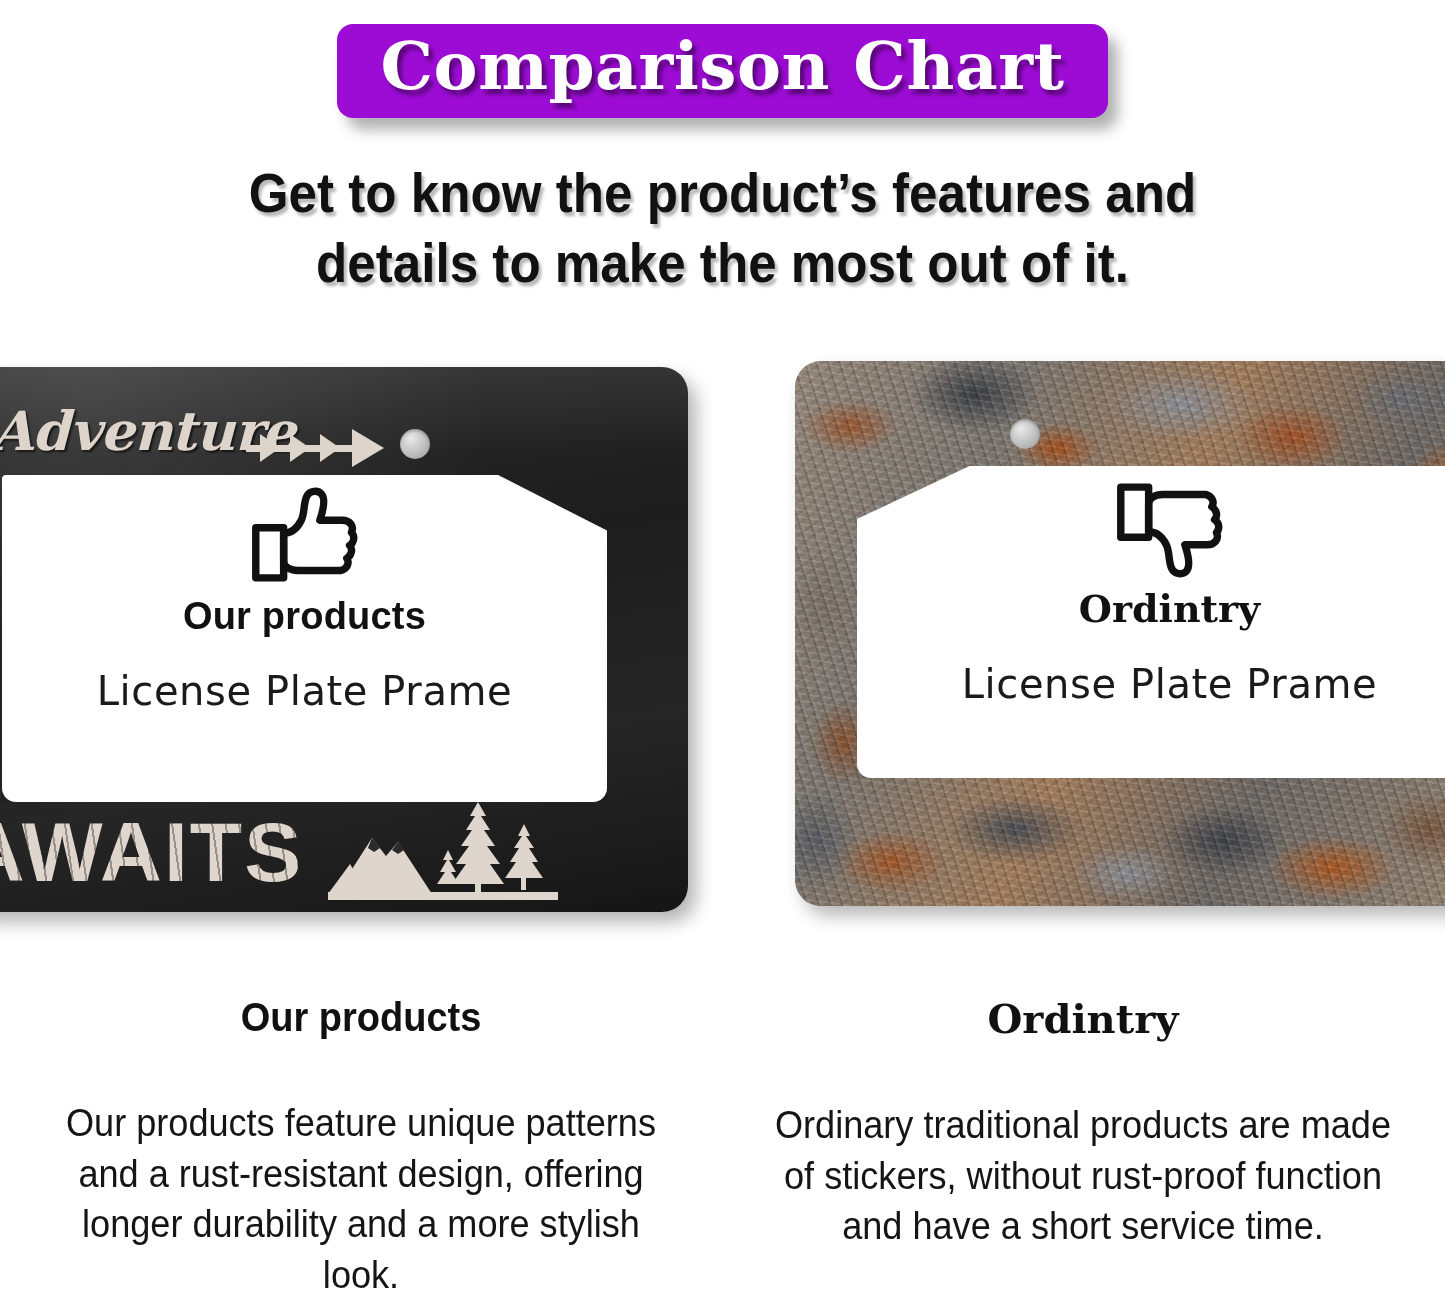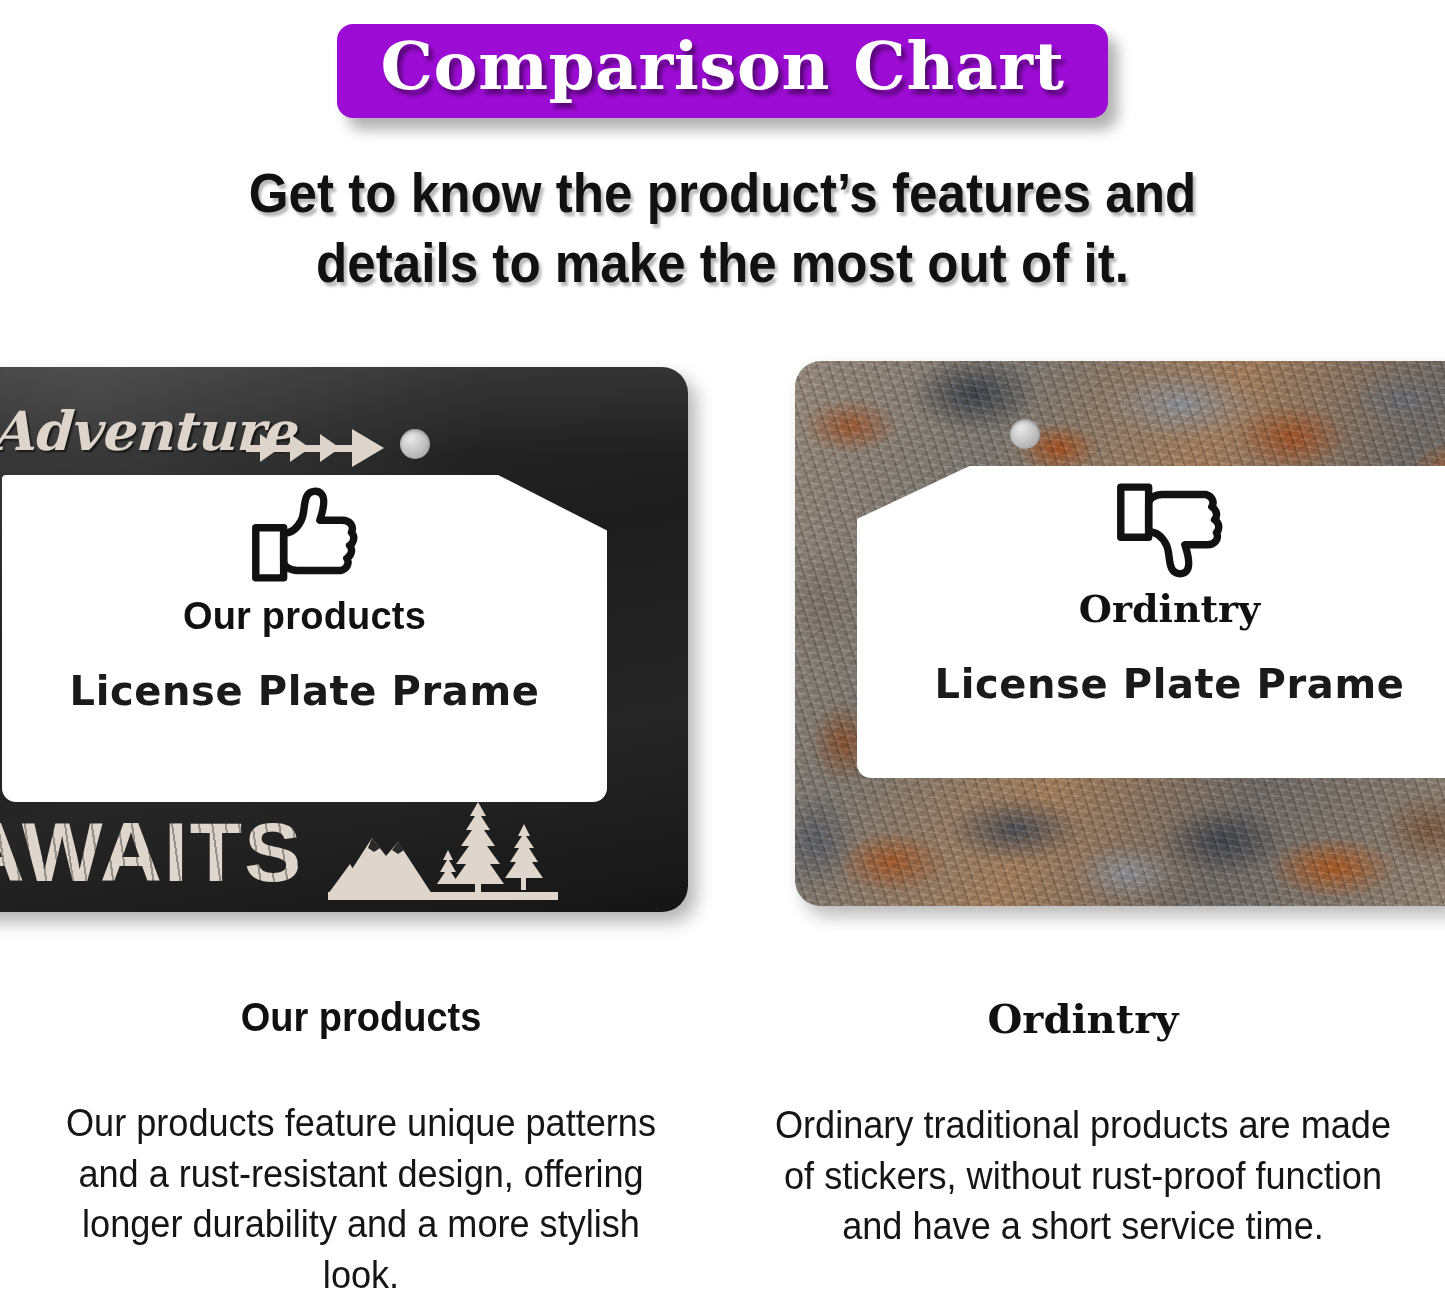--- a/index.html
+++ b/index.html
@@ -278,21 +278,21 @@
     letter-spacing: 0.2px;
   }
   .plate-label-bold-serif {
     font-family: "DejaVu Serif", "Liberation Serif", serif;
     font-weight: bold;
     font-size: 38px;
     color: #111111;
   }
   .plate-label-light {
     font-family: "DejaVu Sans", sans-serif;
-    font-weight: 700;
+    font-weight: 400;
     font-size: 40px;
     color: #1a1a1a;
     margin-top: 30px;
     letter-spacing: 0.6px;
   }
 
   
   .desc-row {
     position: absolute;
     left: 0;

